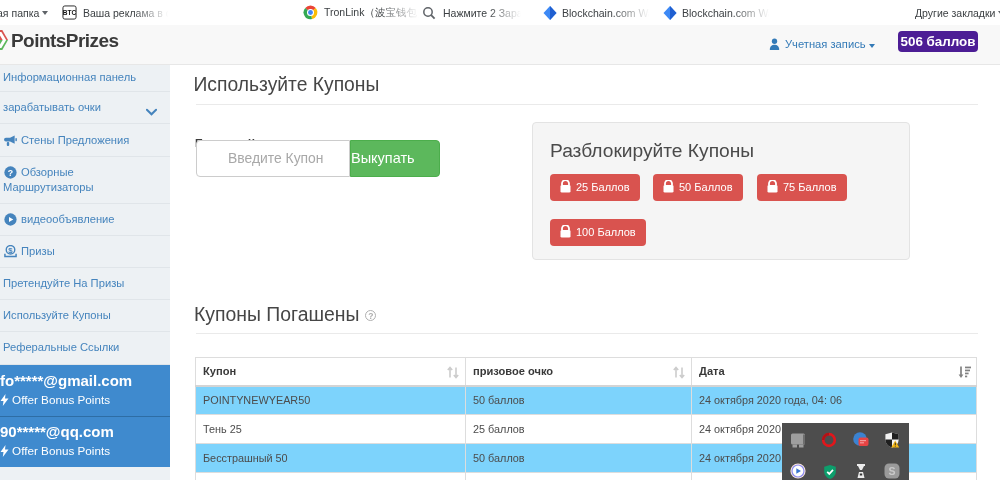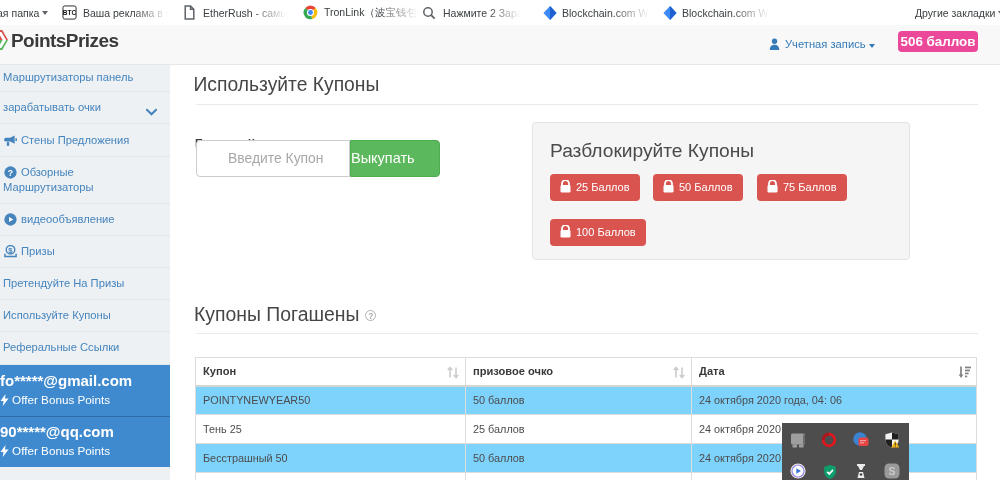--- a/index.html
+++ b/index.html
@@ -17,21 +17,21 @@
 .caret-dn { display:inline-block; width:0; height:0; border-left:3.5px solid transparent;
   border-right:3.5px solid transparent; border-top:4.5px solid #5f6368; margin-left:3px; }
 
 
 #navbar { position:absolute; left:0; top:25px; width:1000px; height:40px;
   background:#f8f8f8; border-bottom:1px solid #e7e7e7; }
 #logo-text { position:absolute; left:11px; top:3px; font-size:19px; font-weight:bold;
   color:#3a3a3a; line-height:26px; letter-spacing:-0.55px; }
 #acct { position:absolute; left:769px; top:7.5px; color:#337ab7; font-size:11.2px; line-height:22px; }
 #pointsbtn { position:absolute; left:898px; top:6px; width:80px; height:21px;
-  background:#ec4899; border-radius:4px; color:#fff; font-weight:bold; font-size:13.4px;
+  background:#4c1d95; border-radius:4px; color:#fff; font-weight:bold; font-size:13.4px;
   text-align:center; line-height:21px; }
 
 
 #sidebar { position:absolute; left:0; top:65px; width:170px; height:415px;
   background:#edf1f4; }
 #sidebar ul { list-style:none; }
 #sidebar li { border-bottom:1px solid #e0e5e9; padding:8px 3px; font-size:11.2px; line-height:15px; }
 #sidebar li a { color:#4584bd; text-decoration:none; }
 #sidebar li.first { padding:5px 3px 6px 3px; }
 .sico { display:inline-block; width:14px; text-align:center; margin-right:4px; }
@@ -87,27 +87,20 @@
 
 <div id="bmbar">
   <div class="bm" style="left:-3px;">ая папка<span class="caret-dn"></span></div>
   <div class="bm" style="left:62px;">
       <svg width="15" height="15" viewBox="0 0 16 16">
         <rect x="1" y="1" width="14" height="14" rx="2" fill="#fff" stroke="#222"></rect>
         <text x="8" y="11" font-size="7" font-weight="bold" text-anchor="middle" fill="#111">BTC</text>
       </svg>
       <span class="fade" style="width:90px; margin-left:6px;">Ваша реклама в соо</span>
     </div>
-  <div class="bm" style="left:183px;">
-      <svg width="13" height="15" viewBox="0 0 12 14">
-        <path d="M2 1 h5 l3 3 v9 h-8 z" fill="none" stroke="#5f6368" stroke-width="1.4"></path>
-        <path d="M7 1 v3 h3" fill="none" stroke="#5f6368" stroke-width="1.4"></path>
-      </svg>
-      <span class="fade" style="width:88px; margin-left:7px;">EtherRush - самый</span>
-    </div>
   <div class="bm" style="left:303px;">
       <svg width="15" height="15" viewBox="0 0 20 20">
         <circle cx="10" cy="10" r="9" fill="#fff"></circle>
         <path d="M10 10 L3 4 A9 9 0 0 1 17 4 z" fill="#ea4335"></path>
         <path d="M10 10 L17 4 A9 9 0 0 1 12 18.6 z" fill="#fbbc05"></path>
         <path d="M10 10 L12 18.6 A9 9 0 0 1 3 4 z" fill="#34a853"></path>
         <circle cx="10" cy="10" r="4" fill="#4285f4" stroke="#fff" stroke-width="1.4"></circle>
       </svg>
       <span class="fade" style="width:100px; margin-left:6px;">TronLink（波宝钱包）</span>
     </div>
@@ -146,21 +139,21 @@
         <circle cx="7" cy="4" r="3.4" fill="#337ab7"></circle>
         <path d="M1 15 C1 10.2 4 8.5 7 8.5 C10 8.5 13 10.2 13 15 Z" fill="#337ab7"></path>
       </svg>Учетная запись<span class="caret-dn" style="border-top-color:#337ab7;"></span>
   </div>
   <div id="logo-text">PointsPrizes</div>
   <div id="pointsbtn">506 баллов</div>
 </div>
 
 <div id="sidebar">
   <ul>
-    <li class="first"><a>Маршрутизаторы панель</a></li>
+    <li class="first"><a>Информационная панель</a></li>
     <li><a>зарабатывать очки</a><span class="chev"><svg width="11" height="8" viewBox="0 0 12 8">
             <path d="M1 1.5 L6 6.5 L11 1.5" fill="none" stroke="#4584bd" stroke-width="2.2" stroke-linecap="round"></path>
           </svg></span></li>
     <li><span class="sico"><svg width="13" height="12" viewBox="0 0 14 13">
             <path d="M11.5 0.5 L11.5 9.5 L6.5 7 H2 A1.6 1.6 0 0 1 2 3 H6.5 Z" fill="#4584bd"></path>
             <rect x="3" y="7.6" width="2.6" height="4.2" rx="1" fill="#4584bd"></rect>
             <rect x="12.3" y="3.2" width="1.6" height="3.6" rx="0.8" fill="#4584bd"></rect>
           </svg></span><a>Стены Предложения</a></li>
     <li><span class="sico"><svg width="13" height="13" viewBox="0 0 14 14">
             <circle cx="7" cy="7" r="6.6" fill="#4584bd"></circle>

